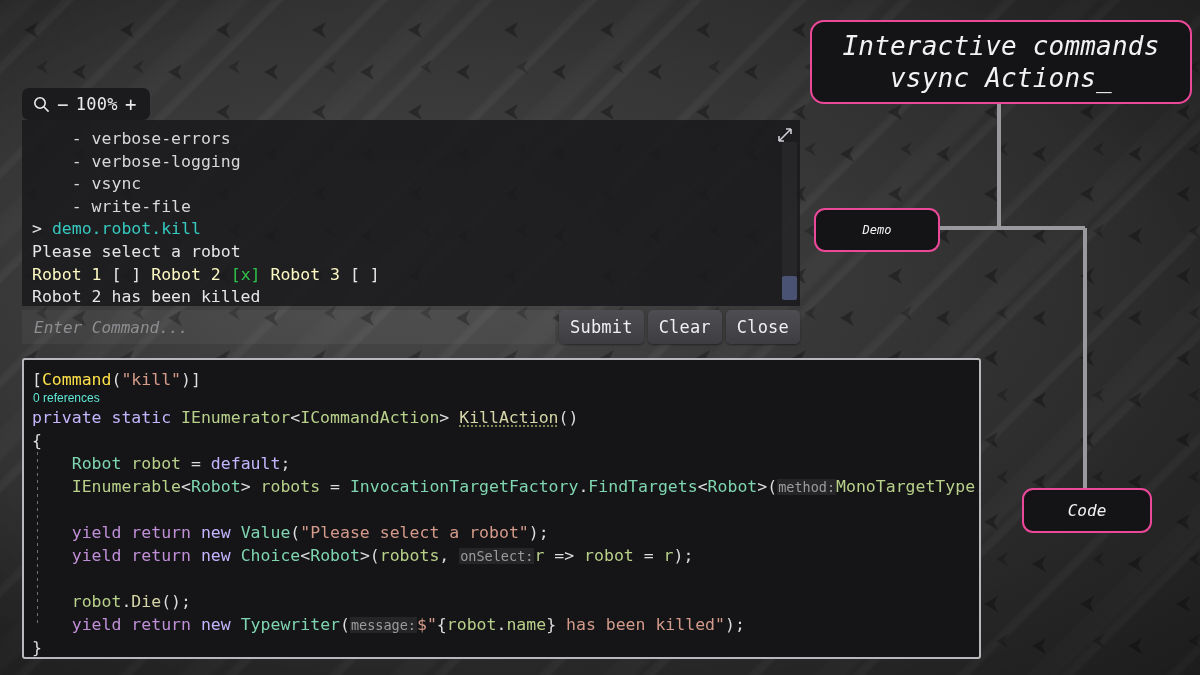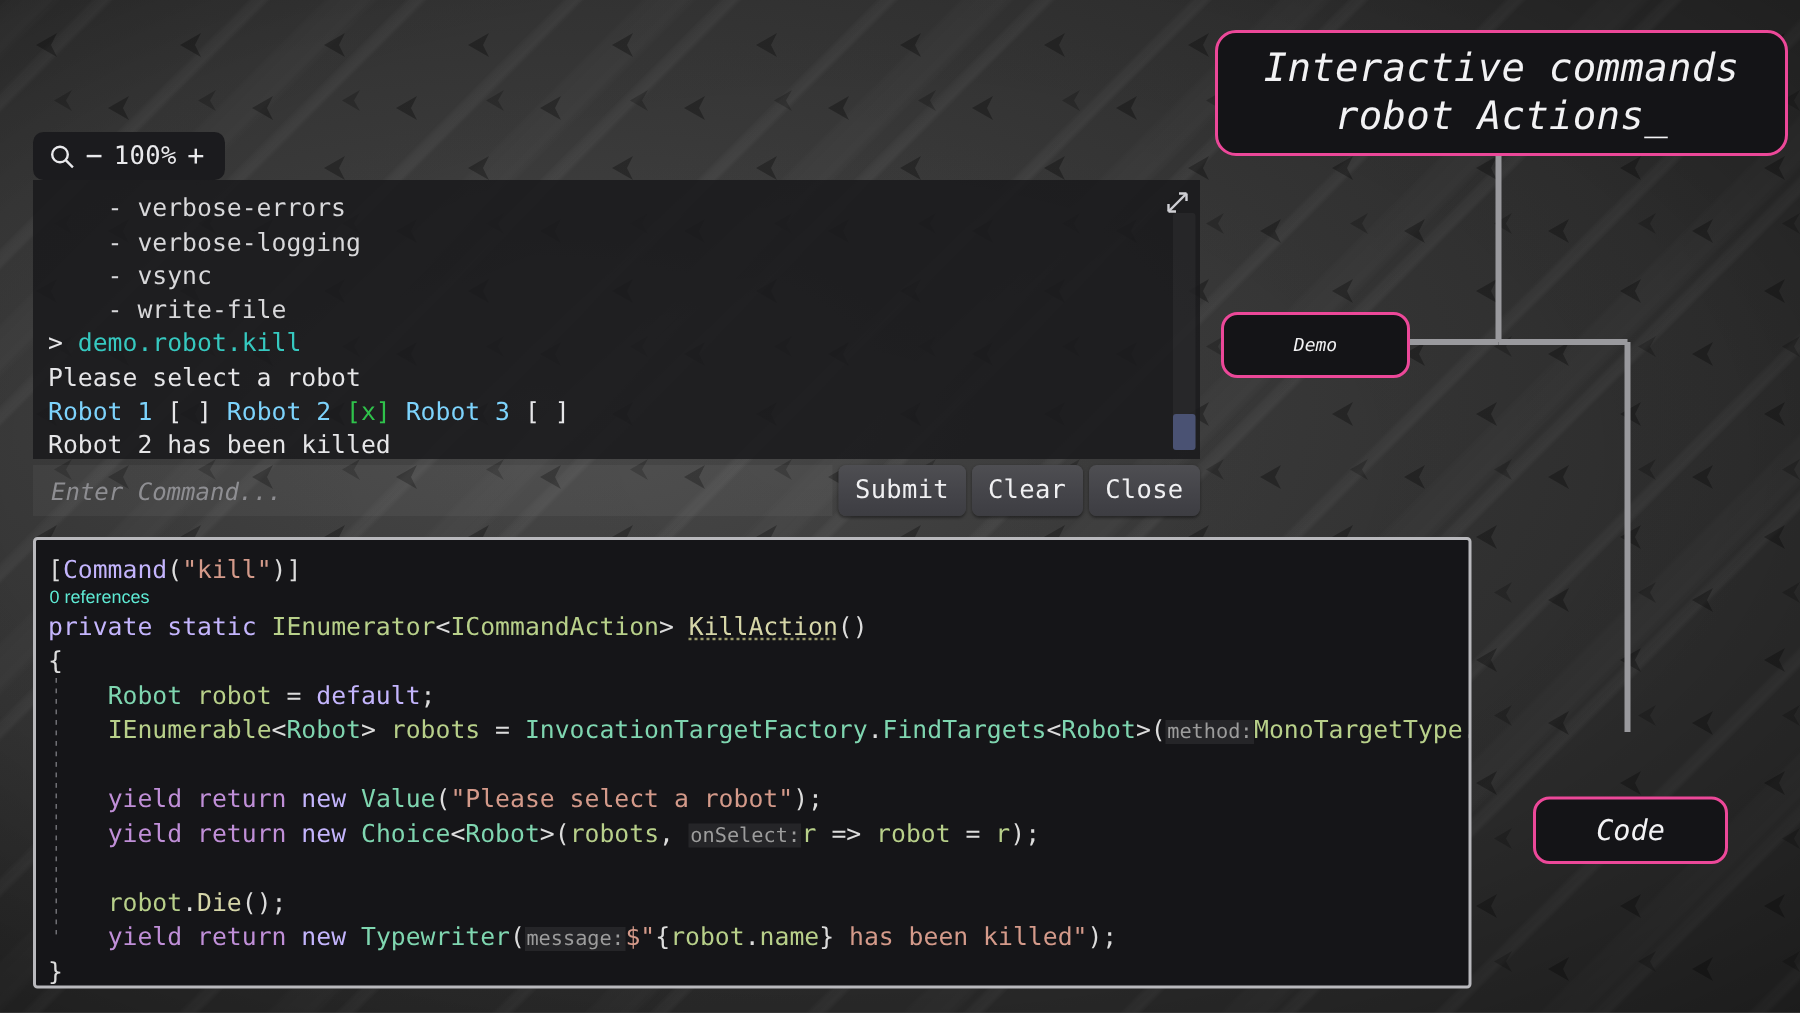--- a/index.html
+++ b/index.html
@@ -82,21 +82,21 @@
     position: absolute;
     left: 10px; top: 8px; right: 10px;
     font-size: 16.5px;
     line-height: 22.6px;
     color: #e6e6e8;
     white-space: pre;
   }
   .c-dim { color: #d8d8da; }
   .c-prompt { color: #e6e6e8; }
   .c-cmd { color: #36c9c0; }
-  .c-robot { color: #7dd3fc; }
+  .c-robot { color: #fef9c3; }
   .c-bracket { color: #e6e6e8; }
   .c-x { color: #2fc24b; }
 
   .resize-handle {
     position: absolute;
     right: 6px; top: 6px;
     width: 18px; height: 18px;
     z-index: 7;
   }
   .scrollbar-track {
@@ -184,21 +184,21 @@
     background-size: 1px 7px;
   }
 
   
   .t-plain   { color: #dcdcdc; }
   .t-kw      { color: #c4b5fd; }   
   .t-ctrl    { color: #c08fd8; }   
   .t-iface   { color: #b8d08a; }   
   .t-method  { color: #d6d6a8; }   
   .t-str     { color: #d49a8a; }   
-  .t-attr    { color: #c4b5fd; }
+  .t-attr    { color: #fde047; }
   .t-punct   { color: #dcdcdc; }
   .t-param   { color: #9c9c9c; background: rgba(255,255,255,0.07); padding: 0 1px; font-size: 13.5px; }
   .t-class   { color: #7fd6b0; }
   .squiggle {
     text-decoration: underline dotted #9a9a6a;
     text-underline-offset: 3px;
   }
 
   
   .callout {
@@ -222,23 +222,22 @@
   }
   #callout-demo {
     left: 814px; top: 208px;
     width: 122px; height: 40px;
     font-size: 12px;
     border-radius: 11px;
   }
   #callout-code {
     left: 1022px; top: 488px;
     width: 126px; height: 41px;
-    font-size: 19px;
+    font-size: 16px;
     border-radius: 11px;
-    margin-top: 43px;
   }
   .connectors { position: absolute; inset: 0; z-index: 7; }
 </style>
 </head>
 <body>
 
 <div id="root">
 
   <div class="bg-base"></div>
   <div class="bg-streaks"></div>
@@ -299,19 +298,19 @@
   </div>
 
   <div class="codepanel">
     <div class="indent-guide"></div>
     <div class="code-inner" id="code-inner"><div class="code-line"><span class="t-punct">[</span><span class="t-attr">Command</span><span class="t-punct">(</span><span class="t-str">"kill"</span><span class="t-punct">)]</span></div><div class="refline">0 references</div><div class="code-line"><span class="t-kw">private</span><span class="t-plain"> </span><span class="t-kw">static</span><span class="t-plain"> </span><span class="t-iface">IEnumerator</span><span class="t-punct">&lt;</span><span class="t-iface">ICommandAction</span><span class="t-punct">&gt; </span><span class="t-method squiggle">KillAction</span><span class="t-punct">()</span></div><div class="code-line"><span class="t-punct">{</span></div><div class="code-line"><span class="t-plain">    </span><span class="t-class">Robot</span><span class="t-plain"> </span><span class="t-iface">robot</span><span class="t-punct"> = </span><span class="t-kw">default</span><span class="t-punct">;</span></div><div class="code-line"><span class="t-plain">    </span><span class="t-iface">IEnumerable</span><span class="t-punct">&lt;</span><span class="t-class">Robot</span><span class="t-punct">&gt; </span><span class="t-iface">robots</span><span class="t-punct"> = </span><span class="t-class">InvocationTargetFactory</span><span class="t-punct">.</span><span class="t-class">FindTargets</span><span class="t-punct">&lt;</span><span class="t-class">Robot</span><span class="t-punct">&gt;(</span><span class="t-param">method:</span><span class="t-iface">MonoTargetType</span><span class="t-punct">.</span></div><div class="code-line blank">&nbsp;</div><div class="code-line"><span class="t-plain">    </span><span class="t-ctrl">yield</span><span class="t-plain"> </span><span class="t-ctrl">return</span><span class="t-plain"> </span><span class="t-kw">new</span><span class="t-plain"> </span><span class="t-class">Value</span><span class="t-punct">(</span><span class="t-str">"Please select a robot"</span><span class="t-punct">);</span></div><div class="code-line"><span class="t-plain">    </span><span class="t-ctrl">yield</span><span class="t-plain"> </span><span class="t-ctrl">return</span><span class="t-plain"> </span><span class="t-kw">new</span><span class="t-plain"> </span><span class="t-class">Choice</span><span class="t-punct">&lt;</span><span class="t-class">Robot</span><span class="t-punct">&gt;(</span><span class="t-iface">robots</span><span class="t-punct">, </span><span class="t-param">onSelect:</span><span class="t-iface">r</span><span class="t-punct"> =&gt; </span><span class="t-iface">robot</span><span class="t-punct"> = </span><span class="t-iface">r</span><span class="t-punct">);</span></div><div class="code-line blank">&nbsp;</div><div class="code-line"><span class="t-plain">    </span><span class="t-iface">robot</span><span class="t-punct">.</span><span class="t-method">Die</span><span class="t-punct">();</span></div><div class="code-line"><span class="t-plain">    </span><span class="t-ctrl">yield</span><span class="t-plain"> </span><span class="t-ctrl">return</span><span class="t-plain"> </span><span class="t-kw">new</span><span class="t-plain"> </span><span class="t-class">Typewriter</span><span class="t-punct">(</span><span class="t-param">message:</span><span class="t-str">$"</span><span class="t-punct">{</span><span class="t-iface">robot</span><span class="t-punct">.</span><span class="t-iface">name</span><span class="t-punct">}</span><span class="t-str"> has been killed"</span><span class="t-punct">);</span></div><div class="code-line"><span class="t-punct">}</span></div></div>
   </div>
 
   <div class="callout" id="callout-title">
     <div>
       <div>Interactive commands</div>
-      <div>robot Actions_</div>
+      <div>vsync Actions_</div>
     </div>
   </div>
   <div class="callout" id="callout-demo">Demo</div>
   <div class="callout" id="callout-code">Code</div>
 
 </div>
 
 </body></html>

